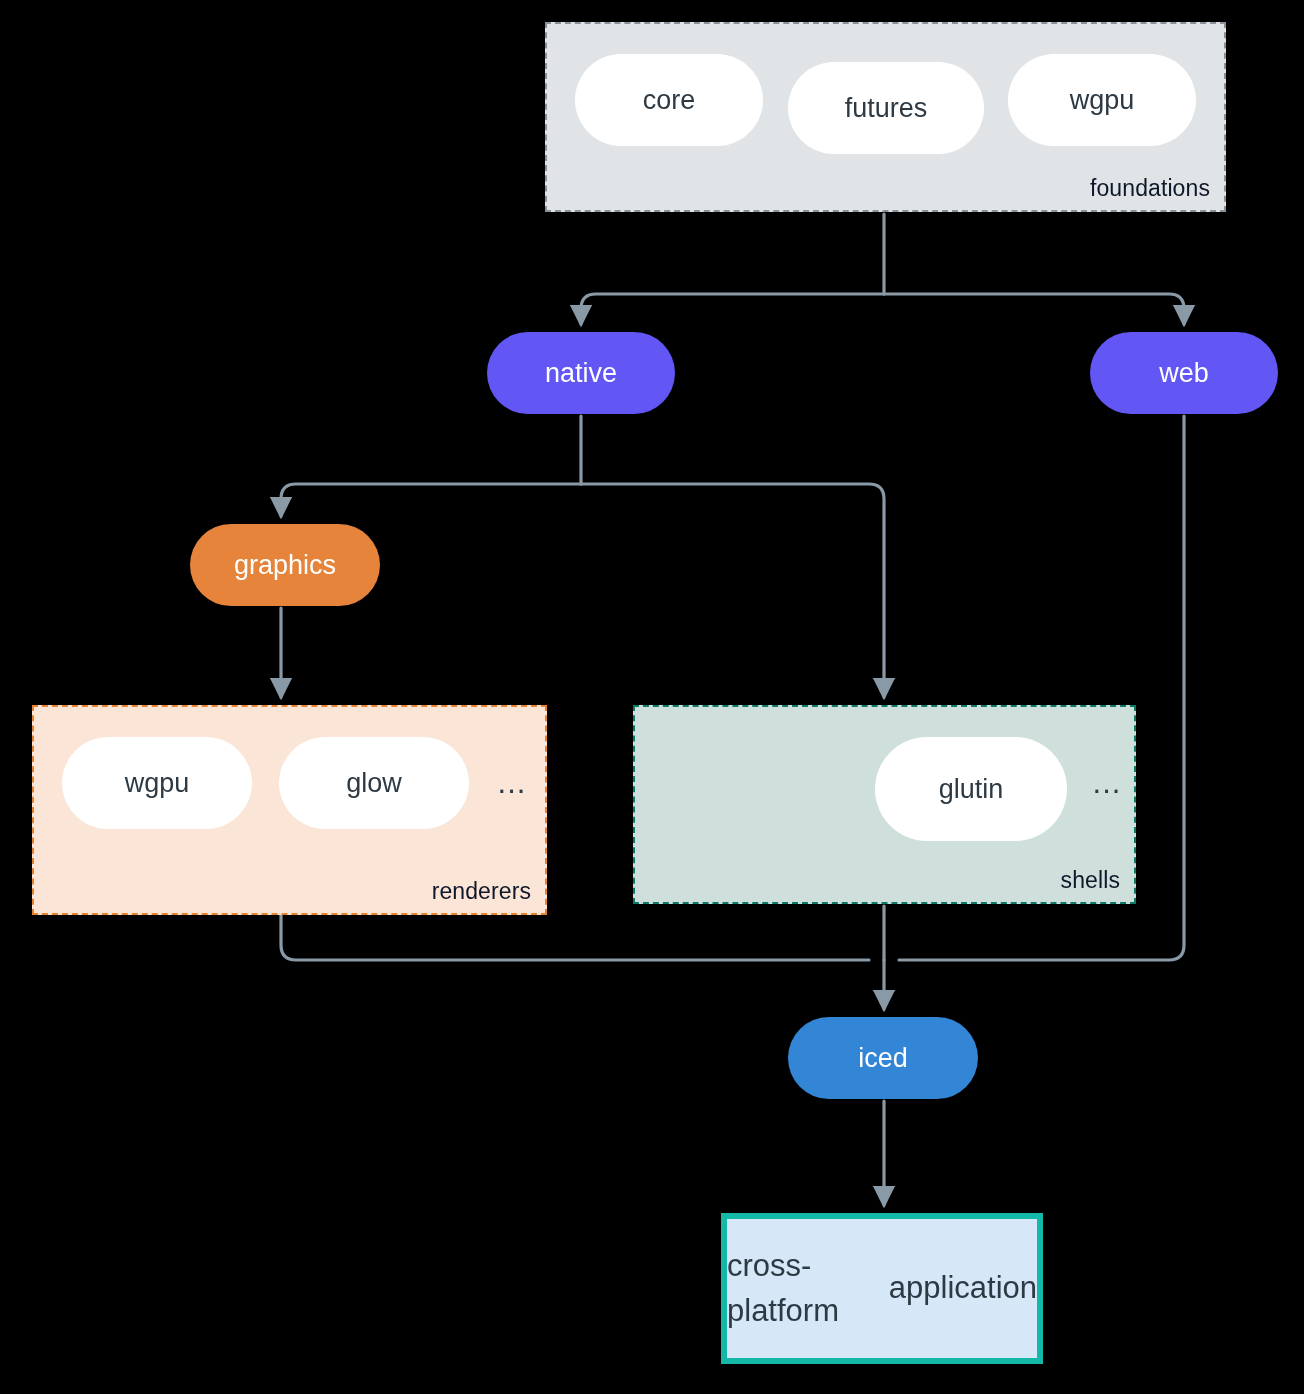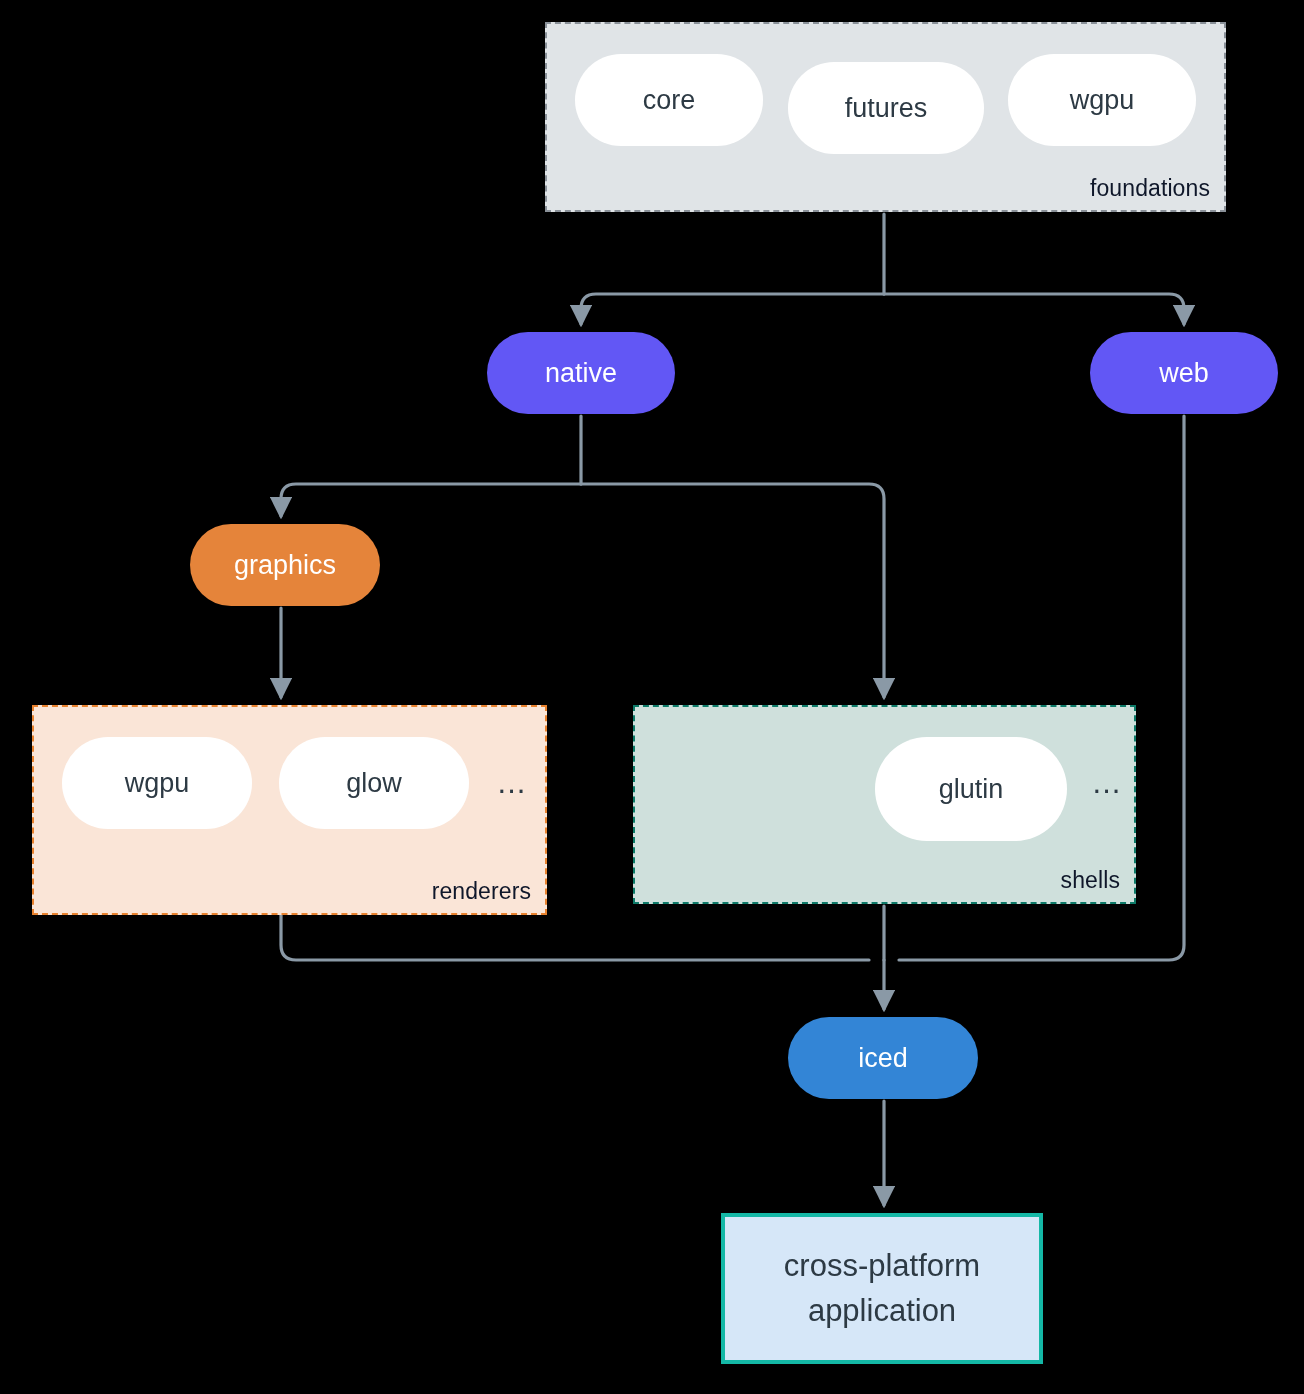--- a/index.html
+++ b/index.html
@@ -118,24 +118,24 @@
   #node-iced     { left: 788px;  top: 1017px; width: 190px; height: 82px; background: #3385d6; }
 
   
   #node-application {
     position: absolute;
     left: 721px;
     top: 1213px;
     width: 322px;
     height: 151px;
     background: #d6e7f8;
-    border: 4px solid #14b8a6;
-    box-sizing: border-box;
-    display: flex;
-    flex-direction: column;
+    border: 6px solid #14b8a6;
+    box-sizing: border-box;
+    display: flex;
+    flex-direction: row;
     align-items: center;
     justify-content: center;
     font-size: 31px;
     color: #2d3a44;
     line-height: 1.45;
   }
   #node-application span { display: block; }
 </style>
 </head>
 <body>

